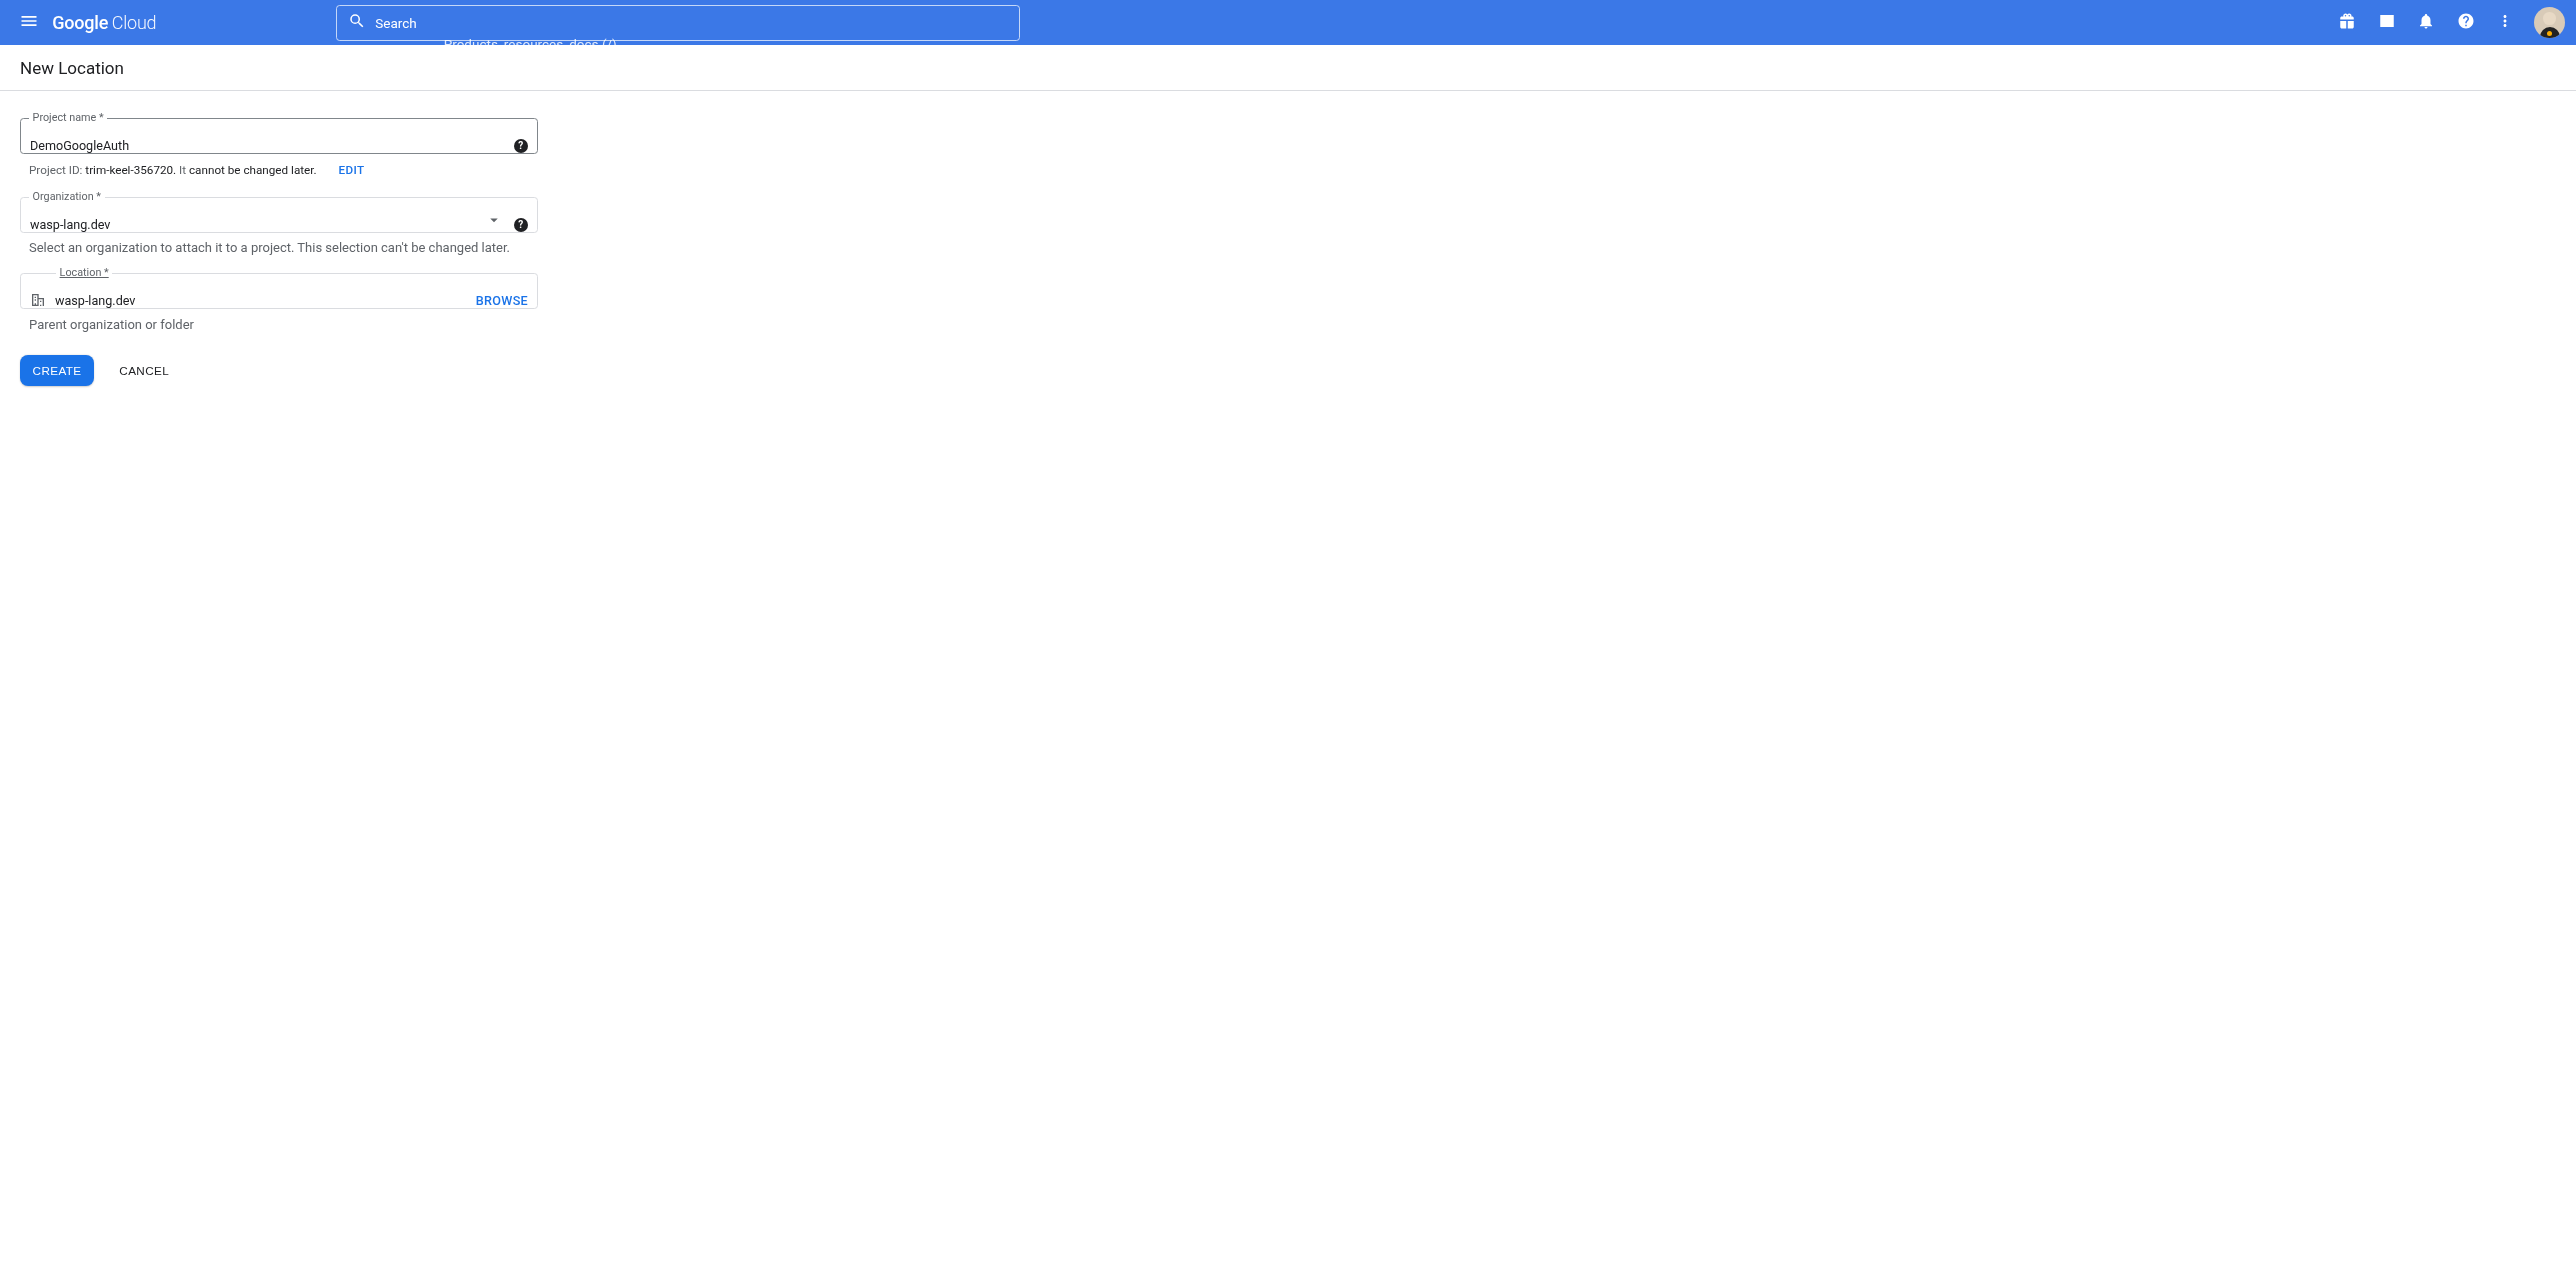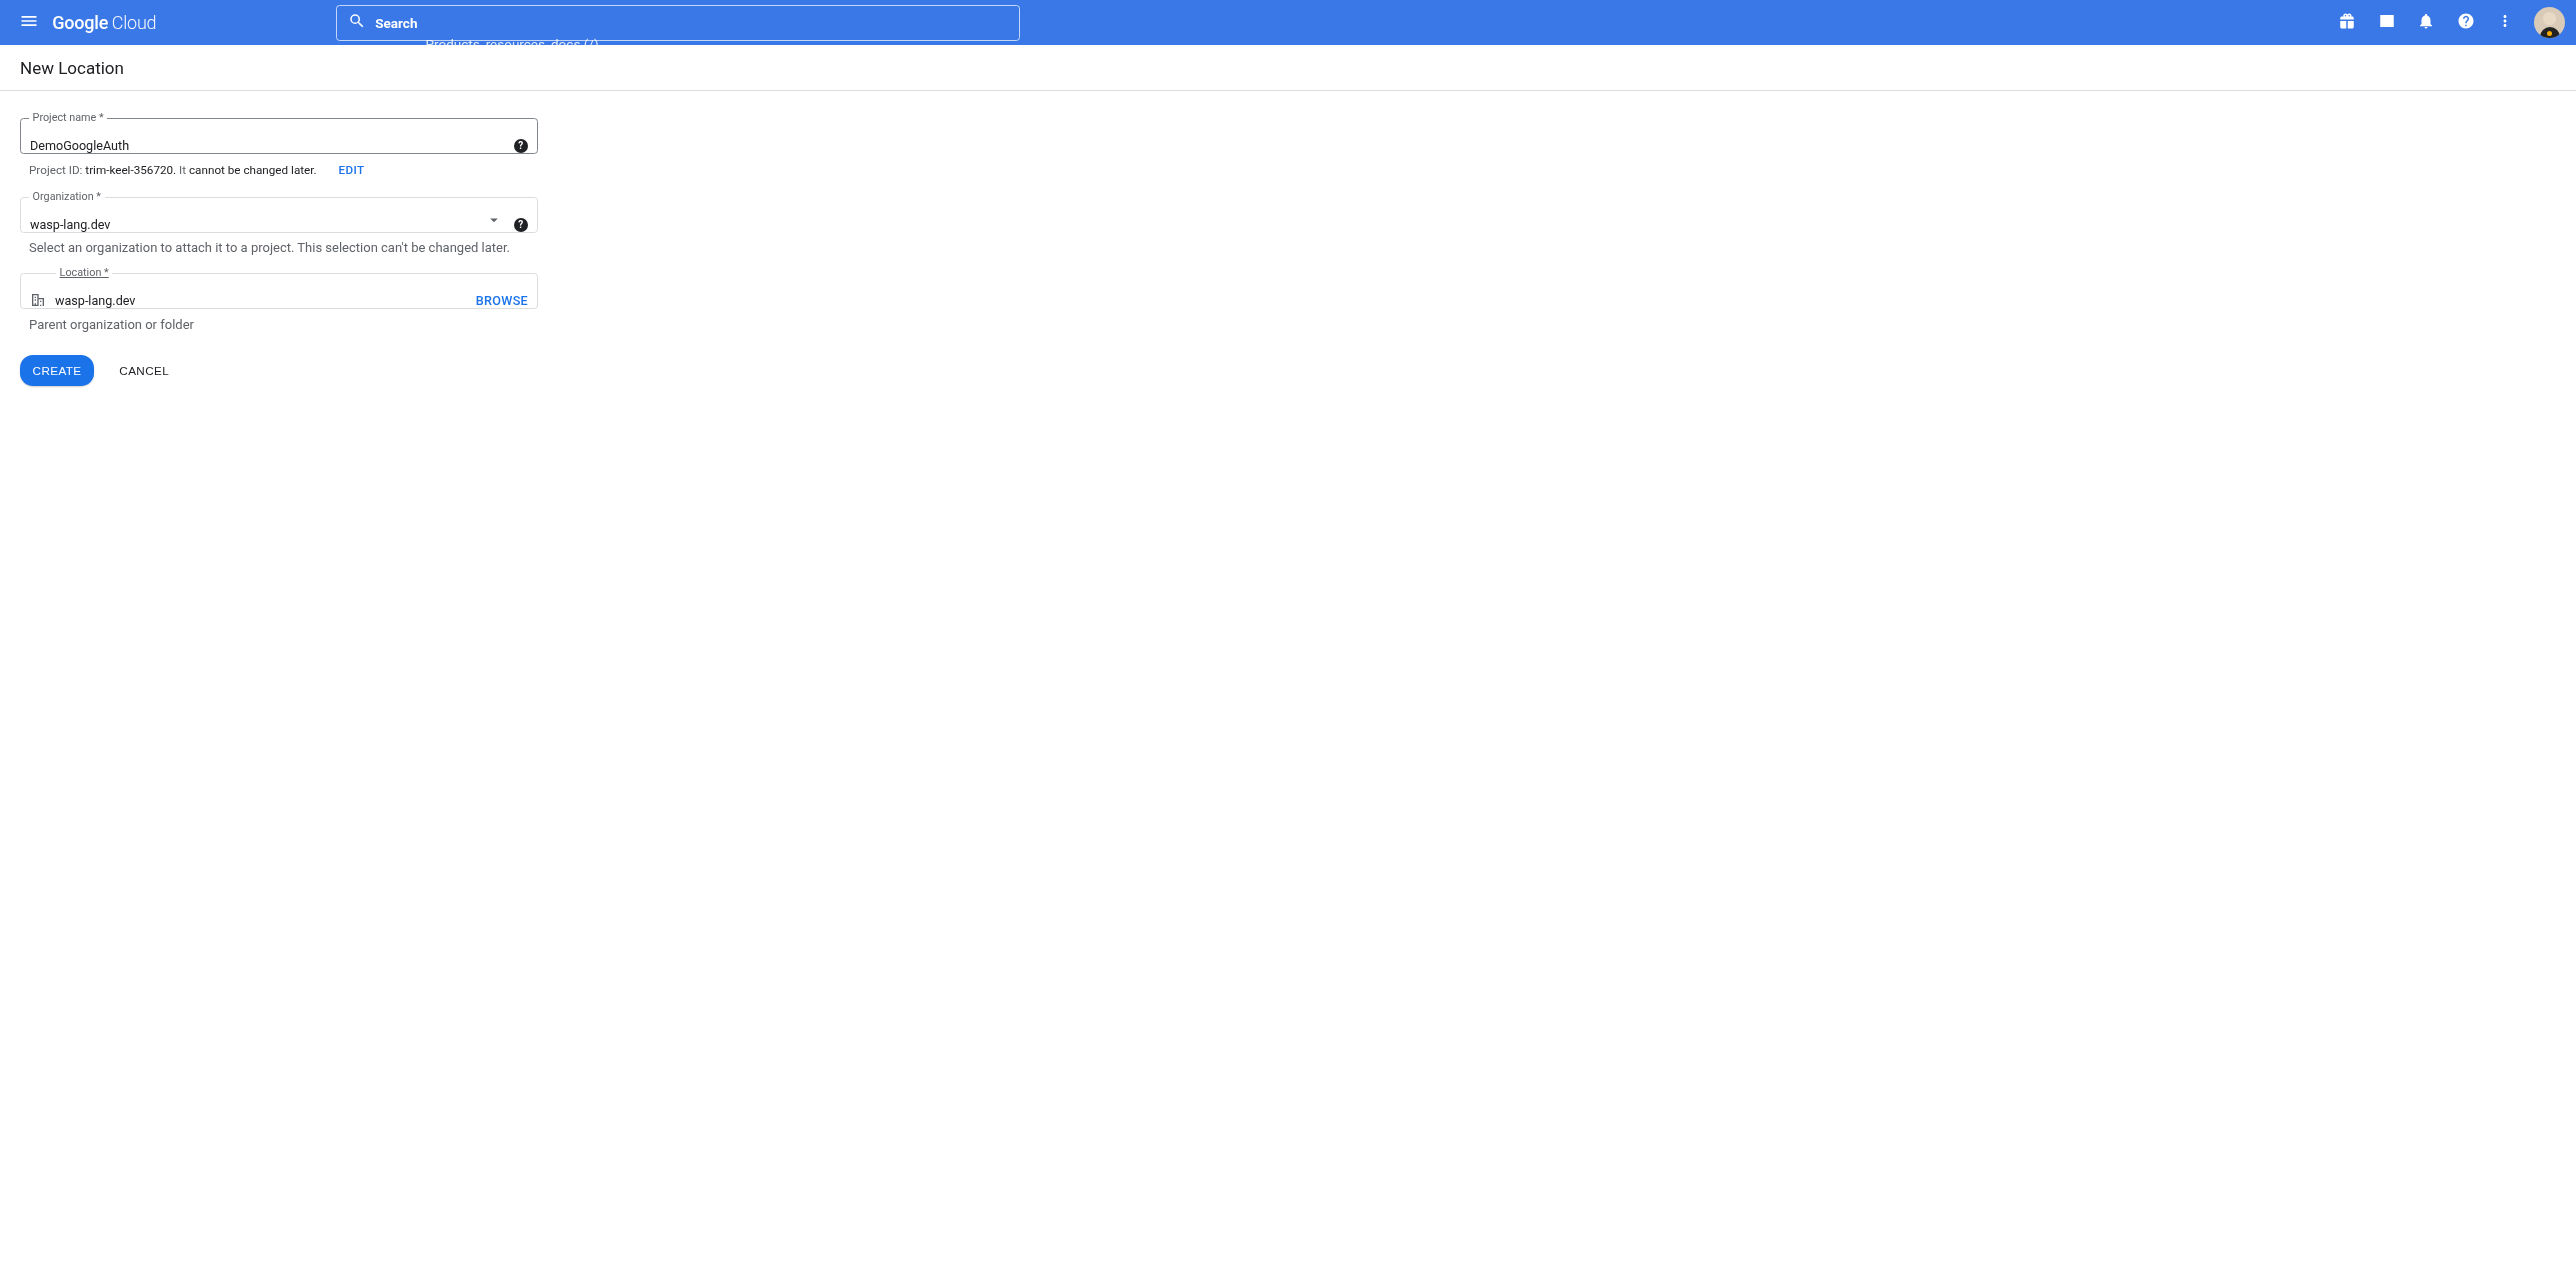--- a/index.html
+++ b/index.html
@@ -40,21 +40,21 @@
     width: 684px;
     height: 36px;
     border: 0.9px solid rgba(255,255,255,0.7);
     border-radius: 3.6px;
     display:flex;
     align-items:center;
     padding: 0 10.8px;
     color:#fff;
   }
   .search-bar svg { fill:#fff; width:18px; height:18px; margin-right:9px; }
-  .search-label { font-size:13.5px; font-weight:700; margin-right:8px; }
+  .search-label { font-size:13.5px; font-weight:400; margin-right:27px; }
   .search-placeholder { font-size:13.5px; color: rgba(255,255,255,0.85); font-weight:400;margin-top:42px; }
 
   .header-spacer { flex:1; }
 
   .header-icons { display:flex; align-items:center; gap:3.6px; }
   .header-icon {
     width: 36px; height: 36px; display:flex; align-items:center; justify-content:center;
     border-radius:50%; cursor:pointer;
   }
   .header-icon svg { fill:#fff; width:18px; height:18px; }
@@ -104,21 +104,21 @@
   .helper-row { display:flex; align-items:center; gap:22px; margin:9px 0 20px 9px; font-size:11.7px; color:var(--text-secondary); }
   .helper-row .strong { color:var(--text-primary); }
   .helper-text { font-size:13px; color:var(--text-secondary); margin:7.2px 0 18px 9px; }
   .helper-text.small-gap { margin-bottom: 23.4px; }
 
   .edit-link { color: var(--blue-dark); font-size:11.7px; font-weight:500; letter-spacing:0.3px; cursor:pointer; }
   .browse-link { color: var(--blue-dark); font-size:12.6px; font-weight:500; letter-spacing:0.3px; cursor:pointer; }
 
   .buttons { display:flex; gap:12.6px; margin-top: 3.6px; }
   .btn {
-    height:31px; padding:0 12.6px; border-radius:13px; font-size:11.7px; font-weight:500;
+    height:31px; padding:0 12.6px; border-radius:8px; font-size:11.7px; font-weight:500;
     letter-spacing:0.4px; display:flex; align-items:center; cursor:pointer; border:none;
   }
   .btn-primary { background: var(--blue-dark); color:#fff; box-shadow: 0 0.9px 1.8px rgba(0,0,0,0.2); }
   .btn-text { background:transparent; color: var(--text-primary); }
 
   .org-field-wrap { margin-top: 1.8px; }
   .loc-field-wrap { margin-top: 1.8px; }
 </style>
 </head>
 <body>

